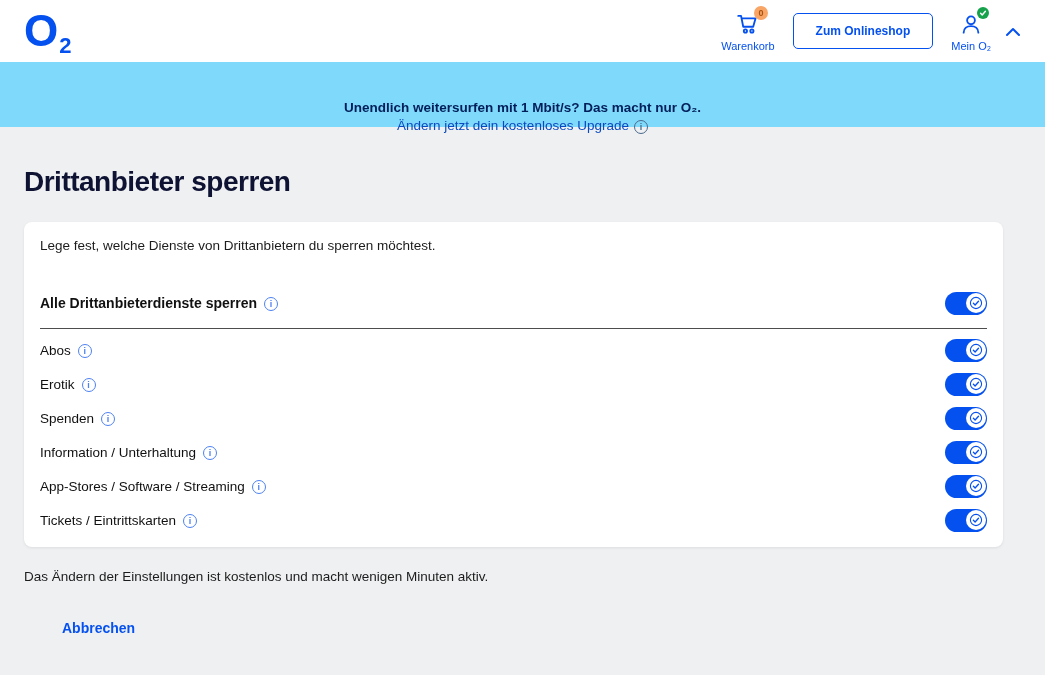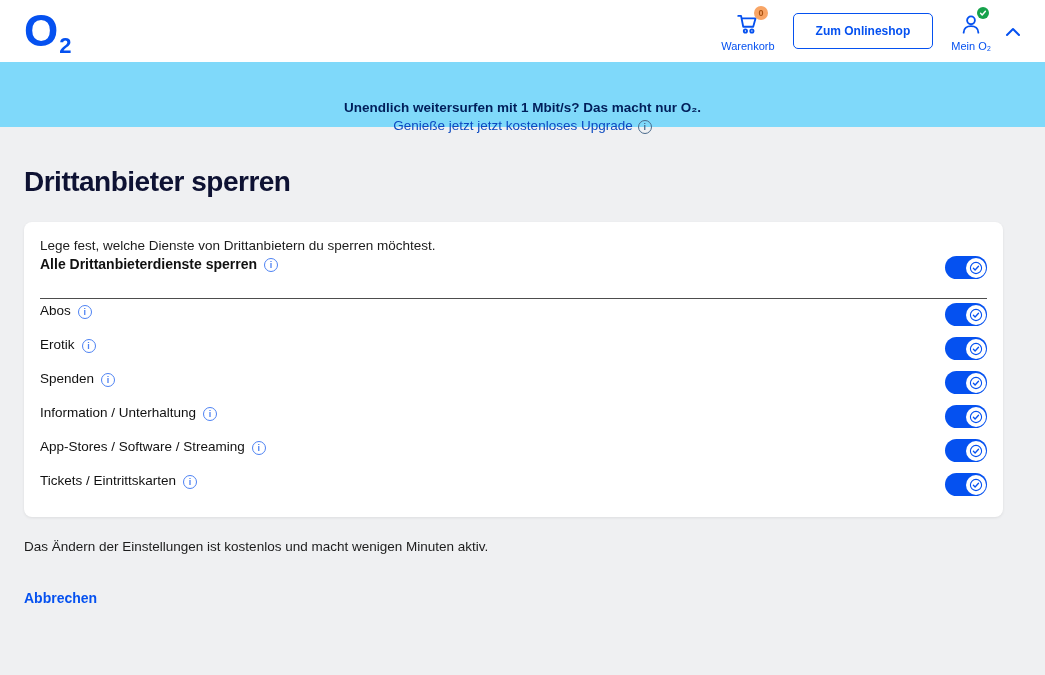--- a/index.html
+++ b/index.html
@@ -63,44 +63,44 @@
   h1 {
     font-size:28px; font-weight:bold; color:#0E1233;
     letter-spacing:-0.5px; line-height:46px;
   }
   .card {
     margin-top:17px; width:979px;
     background:#ffffff; border-radius:8px;
     box-shadow:0 1px 3px rgba(0,0,0,0.08);
     padding:14px 16px 10px;
   }
-  .intro { font-size:13.5px; line-height:20px; color:#1c1c1c; }
+  .intro { font-size:13.5px; line-height:20px; color:#1c1c1c; margin-bottom:30px; }
   .row {
-    display:flex; align-items:flex-start; justify-content:space-between;
+    display:flex; align-items:center; justify-content:space-between;
     height:34px;
   }
   .row-label { display:flex; align-items:center; font-size:13.5px; color:#111; }
   .row-label.bold { font-weight:bold; font-size:14px; }
   .divider { border:none; border-top:1px solid #4d4d4d; margin:8px 0 4px; }
   
   .toggle {
     position:relative; width:42px; height:23px; flex:none;
     background:#0551F0; border-radius:12px; cursor:pointer;
   }
   .toggle .knob {
     position:absolute; top:1.5px; right:1.5px;
     width:20px; height:20px; border-radius:50%;
     background:#ffffff;
     display:flex; align-items:center; justify-content:center;
   }
   
   .note { font-size:13.5px; color:#1c1c1c; margin-top:22px; }
   .actions {
     width:979px; margin-top:25px; height:38px;
-    display:flex; align-items:center; justify-content:space-between;
+    display:flex; align-items:center; justify-content:space-between;margin-left:38px;
   }
   .cancel { font-size:14px; font-weight:bold; color:#0551F0; text-decoration:none; cursor:pointer; }
   .confirm {
     background:#0551F0; color:#ffffff; border:none; border-radius:5px;
     font-family:"Liberation Sans", sans-serif;
     font-size:14px; font-weight:bold; padding:0 26px; height:38px; cursor:pointer;
   }
 </style>
 </head>
 <body>
@@ -141,21 +141,21 @@
       <svg width="16" height="10" viewBox="0 0 16 10" fill="none" stroke="#0551F0" stroke-width="2" stroke-linecap="round" stroke-linejoin="round">
           <path d="M2 8l6-6 6 6"></path>
         </svg>
     </span>
   </div>
 </header>
 
 <div class="banner">
   <div class="banner-line1">Unendlich weitersurfen mit 1 Mbit/s? Das macht nur O₂.</div>
   <div class="banner-line2">
-    <span>Genieße jetzt jetzt kostenloses Upgrade</span>
+    <span>Ändern jetzt dein kostenloses Upgrade</span>
     <span class="info-icon banner-info">i</span>
   </div>
 </div>
 
 <main class="main">
   <h1>Drittanbieter sperren</h1>
 
   <section class="card">
     <p class="intro">Lege fest, welche Dienste von Drittanbietern du sperren möchtest.</p>
 

